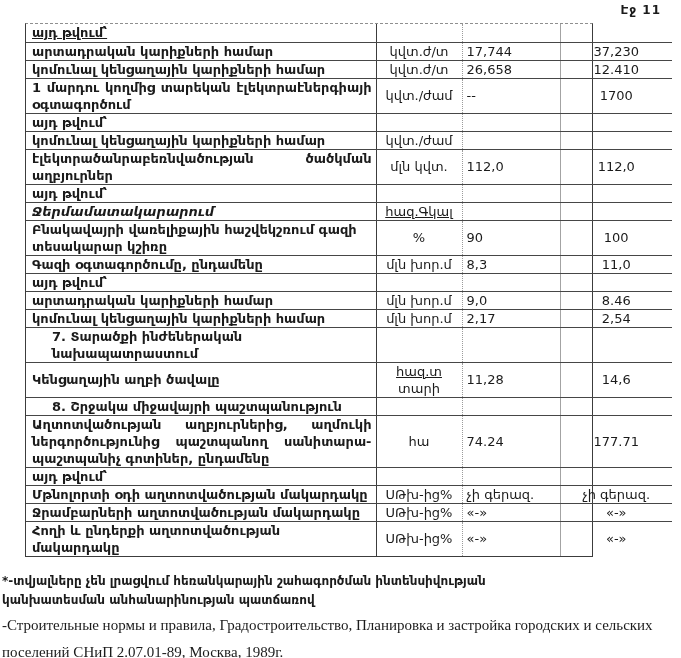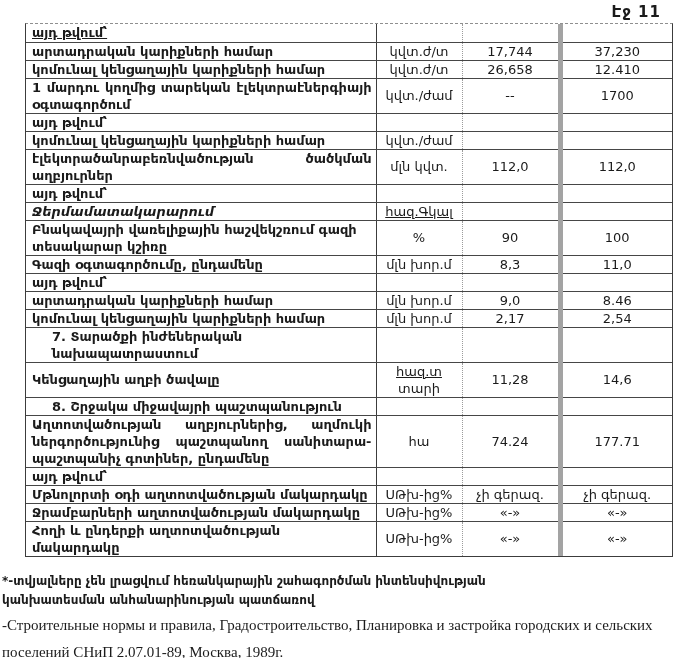--- a/index.html
+++ b/index.html
@@ -8,29 +8,29 @@
     background: #ffffff;
     font-family: "DejaVu Sans", sans-serif;
     color: #1b1b1b;
     position: relative;
     overflow: hidden;
   }
   .page-label {
     position: absolute;
     top: 3px;
     right: 20px;
-    font-size: 15px;
+    font-size: 12px;
     font-weight: 700;
     letter-spacing: 1px;
   }
   .table-wrap {
     position: absolute;
     top: 23px;
     left: 25px;
-    width: 648px;
+    width: 568px;
     border: 1px solid #3c3c3c;
     border-top: 1px dashed #8f8f8f;
   }
   table {
     width: 100%;
     border-collapse: collapse;
     table-layout: fixed;
     font-size: 13px;
     line-height: 17px;
   }
@@ -40,21 +40,21 @@
   col.c-v2    { width: 112px; }
   tr { height: 18px; }
   td { vertical-align: middle; padding: 0 4px; }
   td.label {
     border-right: 1px solid #3c3c3c;
     padding-left: 6px;
     font-weight: 600;
     text-align: left;
   }
   td.unit { border-right: 1px dotted #9b9b9b; text-align: center; font-weight: 400; }
-  td.v1   { border-right: 5px solid #a3a3a3;  text-align: center; font-weight: 400; }
+  td.v1   { border-right: 1px solid #a3a3a3;  font-weight: 400; }
   td.v2   { text-align: center; font-weight: 400; }
   tr td { border-bottom: 1px solid #464646; }
   tr:last-child td { border-bottom: none; }
   tr.justify td.label { text-align: justify; }
   tr.section td.label { font-weight: 700; padding-left: 26px; }
   tr.heat td.label { font-weight: 700; font-style: italic; }
   .u { text-decoration: underline; }
   .footnotes { position: absolute; left: 2px; top: 572px; width: 676px; }
   .fn-armenian {
     font-size: 12px;

